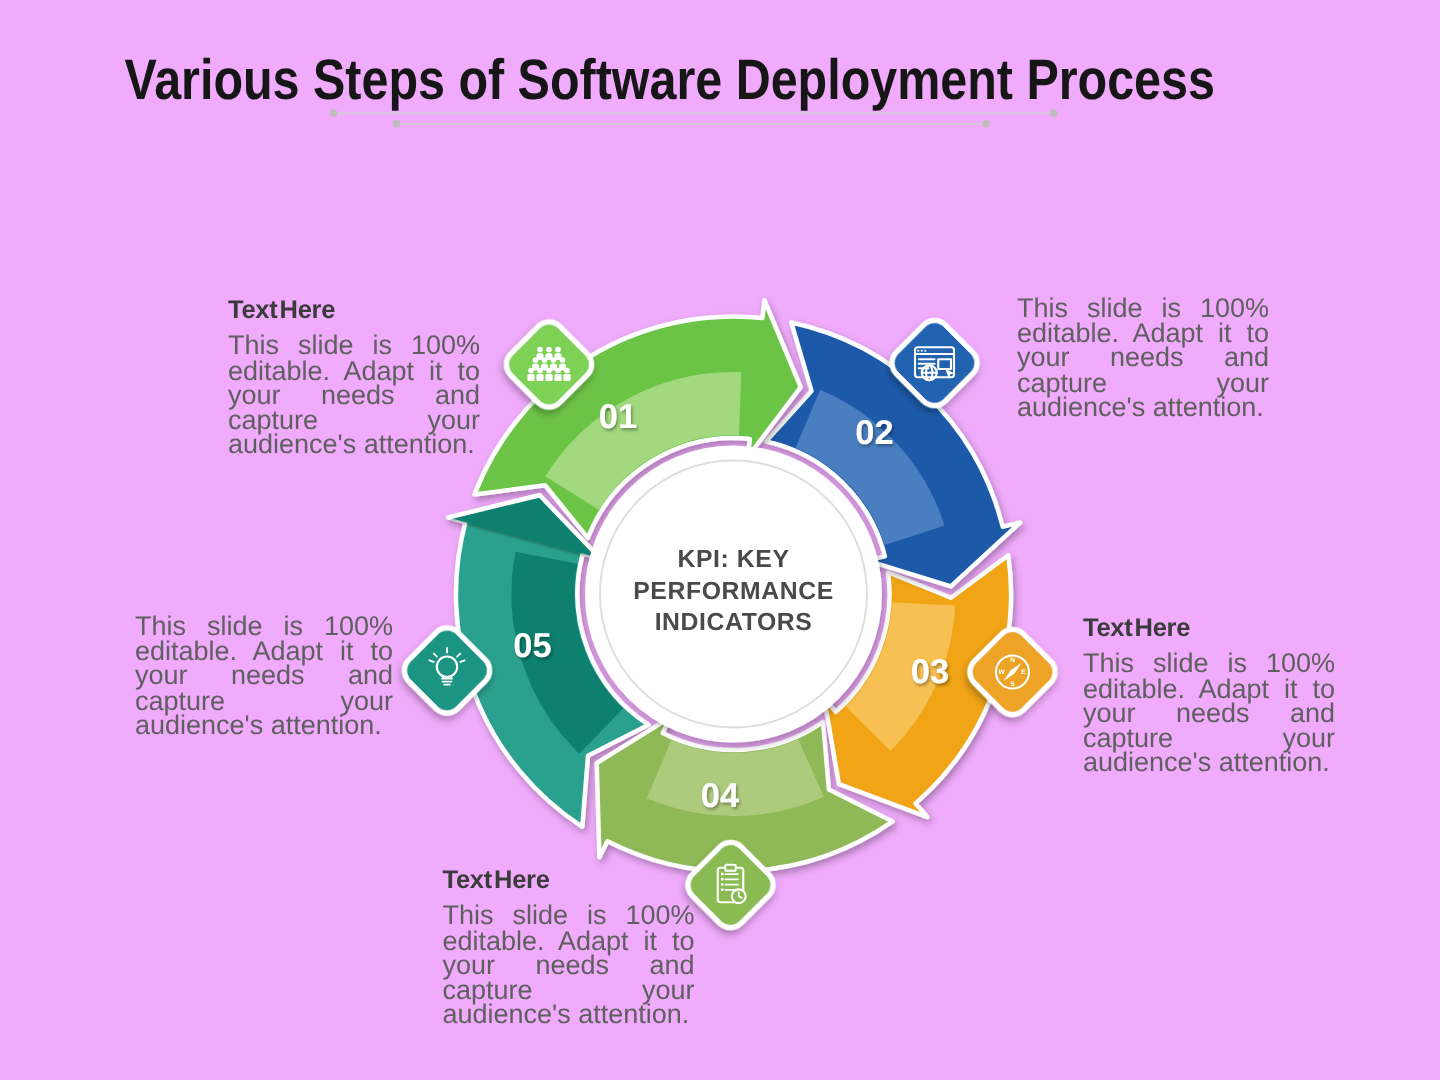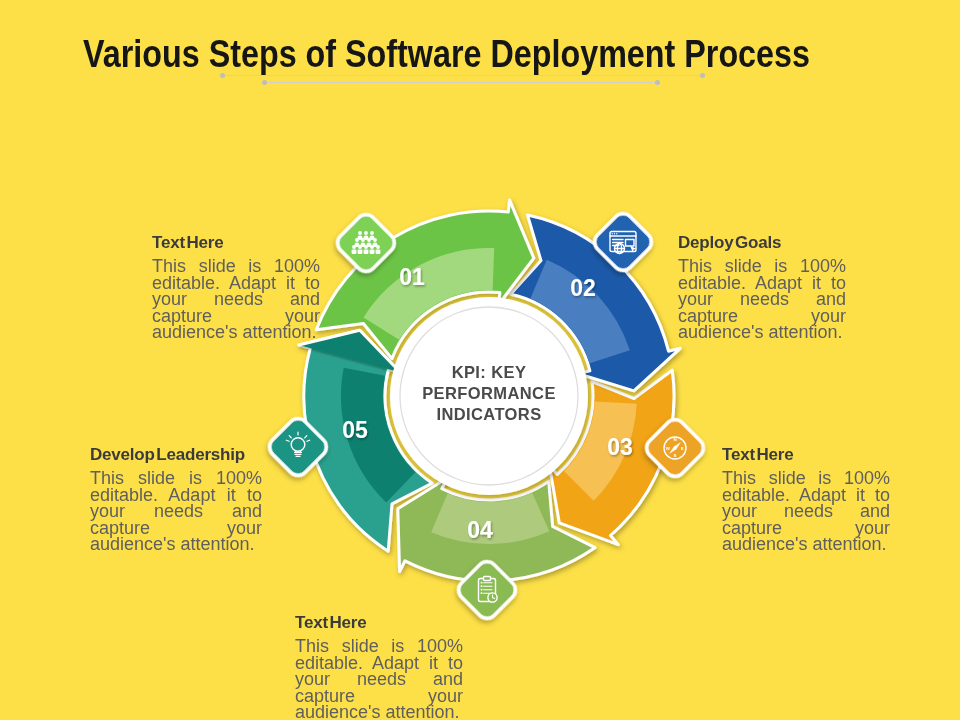--- a/index.html
+++ b/index.html
@@ -1,28 +1,28 @@
 <!DOCTYPE html>
 <html><head>
 <meta charset="utf-8">
 <style>
   html,body{margin:0;padding:0;background:#fff;}
-  .slide{position:relative;width:960px;height:720px;background:#fde047;overflow:hidden;
+  .slide{position:relative;width:960px;height:720px;background:#f0abfc;overflow:hidden;
          font-family:"Liberation Sans",sans-serif;}
   .slide-title{position:absolute;left:83px;top:33px;margin:0;font-size:38px;font-weight:700;
          color:#161616;letter-spacing:0;white-space:nowrap;transform:scaleX(.85);
          transform-origin:left top;}
   .rule{position:absolute;height:1px;background:#cfcfcf;}
   .rule .dot{position:absolute;width:5px;height:5px;border-radius:50%;background:#bdbdbd;top:-2px;}
   .rule .dot.l{left:-3px}
   .rule .dot.r{right:-3px}
   #rule1{left:223px;top:75px;width:479px;}
   #rule2{left:265px;top:82px;width:392px;}
   .diagram-svg{position:absolute;left:239px;top:146px;width:500px;height:500px;overflow:visible;}
-  .tb{position:absolute;width:168px;margin-top:36px;}
+  .tb{position:absolute;width:168px;}
   .tb-heading{font-size:17px;font-weight:700;color:#3b3b3b;letter-spacing:-.2px;
               word-spacing:-3px;margin:0 0 5px 0;white-space:nowrap;}
   .tb-body{font-size:18px;line-height:16.5px;color:#5f5f5f;text-align:justify;}
   #tb-1{left:152px;top:197px;}
   #tb-2{left:678px;top:197px;}
   #tb-3{left:722px;top:409px;}
   #tb-4{left:295px;top:577px;}
   #tb-5{left:90px;top:409px;width:172px;}
   svg text{font-family:"Liberation Sans",sans-serif;}
   .seg-num{font-size:23px;font-weight:700;fill:#ffffff;}
@@ -202,29 +202,27 @@
         <line x1="-8.9" y1="-5.7" x2="-11.7" y2="-6.8" stroke-width="1.2"></line>
       </g>
     </g>
   </svg>
 
   <div class="tb" id="tb-1">
     <div class="tb-heading">Text Here</div>
     <div class="tb-body">This slide is 100% editable. Adapt it to your needs and capture your audience's attention.</div>
   </div>
   <div class="tb" id="tb-2">
-    <div class="tb-heading">Deploy Goals</div>
     <div class="tb-body">This slide is 100% editable. Adapt it to your needs and capture your audience's attention.</div>
   </div>
   <div class="tb" id="tb-3">
     <div class="tb-heading">Text Here</div>
     <div class="tb-body">This slide is 100% editable. Adapt it to your needs and capture your audience's attention.</div>
   </div>
   <div class="tb" id="tb-4">
     <div class="tb-heading">Text Here</div>
     <div class="tb-body">This slide is 100% editable. Adapt it to your needs and capture your audience's attention.</div>
   </div>
   <div class="tb" id="tb-5">
-    <div class="tb-heading">Develop Leadership</div>
     <div class="tb-body">This slide is 100% editable. Adapt it to your needs and capture your audience's attention.</div>
   </div>
 
 </div>
 
 </body></html>

